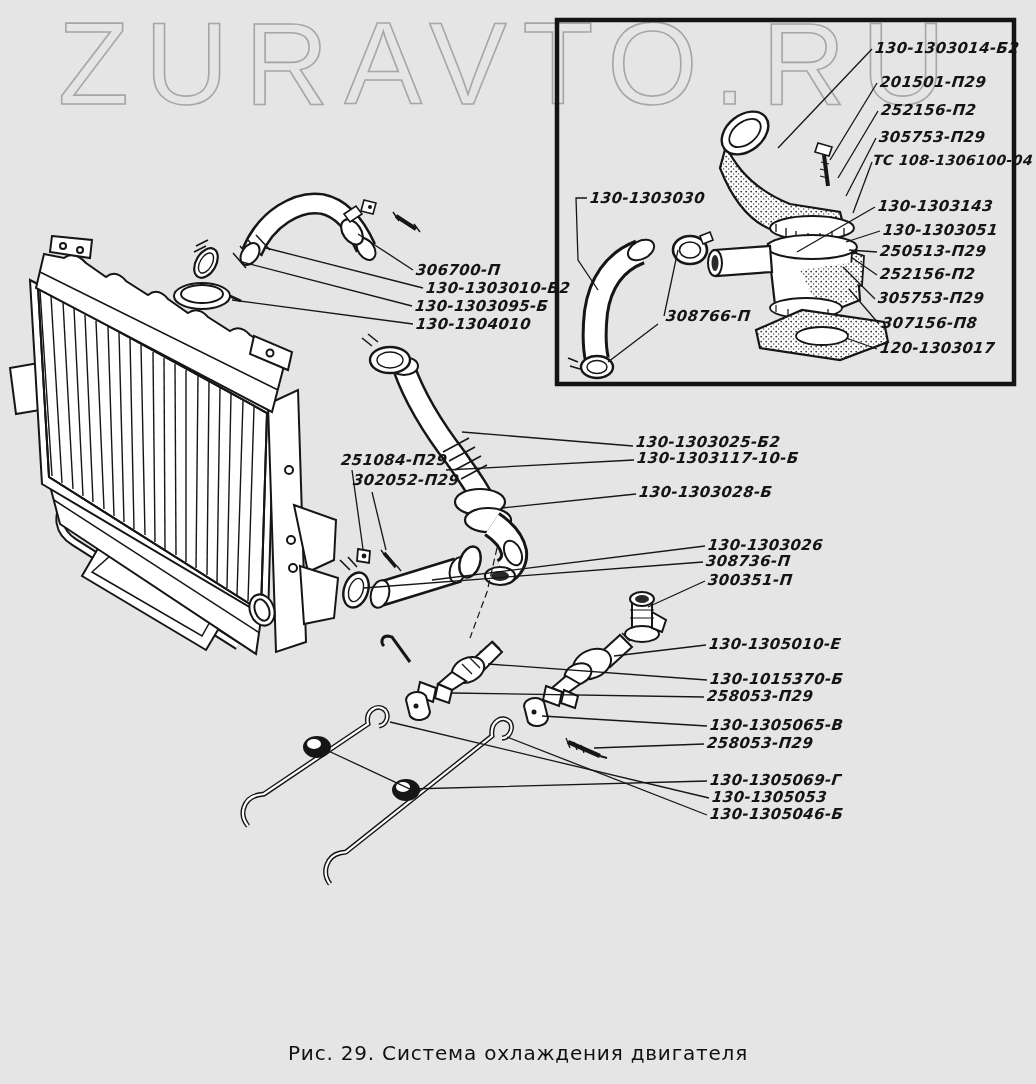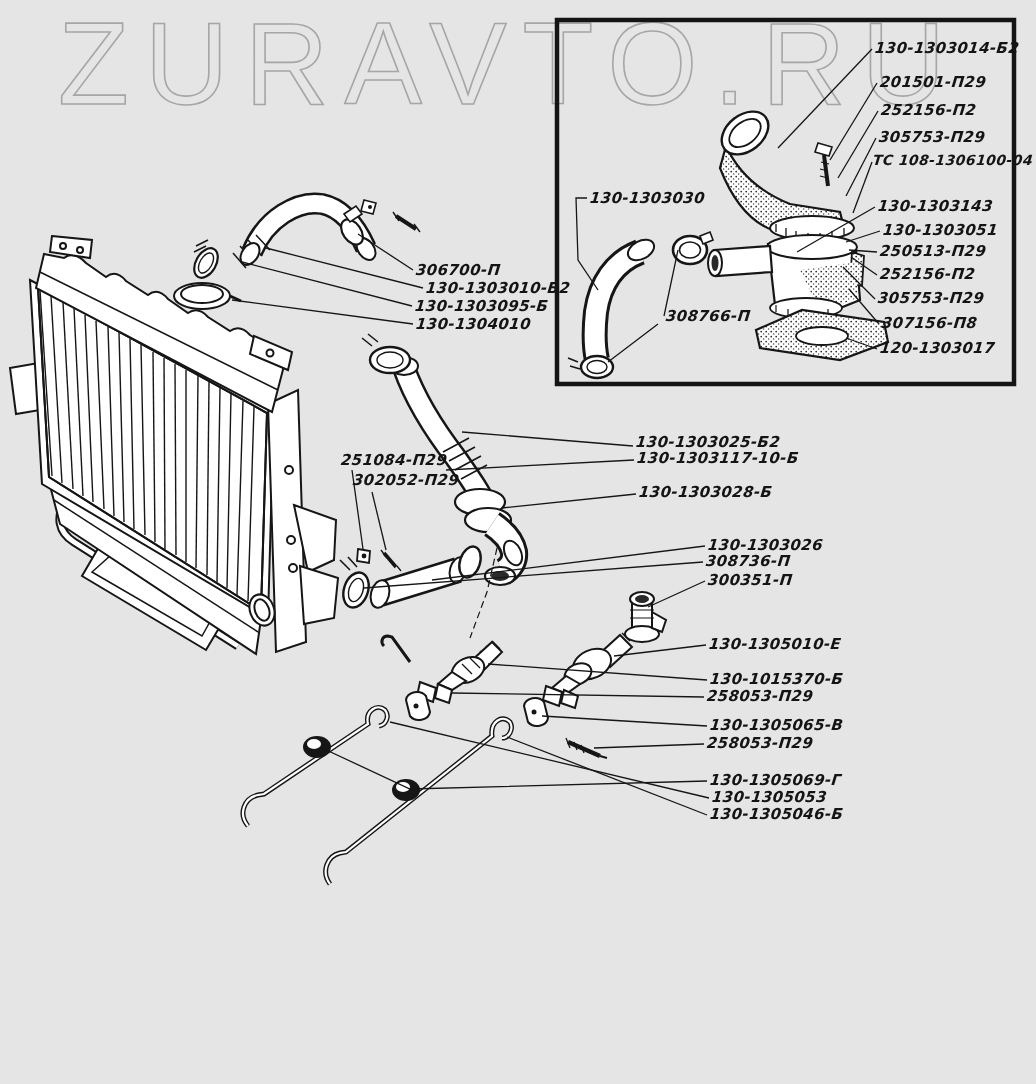--- a/index.html
+++ b/index.html
@@ -302,14 +302,15 @@
 <div class="pl" style="left:878px;top:198px">130-1303143</div>
 <div class="pl" style="left:883px;top:222px">130-1303051</div>
 <div class="pl" style="left:880px;top:243px">250513-П29</div>
 <div class="pl" style="left:880px;top:266px">252156-П2</div>
 <div class="pl" style="left:878px;top:290px">305753-П29</div>
 <div class="pl" style="left:882px;top:315px">307156-П8</div>
 <div class="pl" style="left:880px;top:340px">120-1303017</div>
 <div class="pl" style="left:590px;top:190px">130-1303030</div>
 <div class="pl" style="left:666px;top:308px">308766-П</div>
 
+<div class="cap">Рис. 29. Система охлаждения двигателя</div>
 
 </div>
 
 </body></html>

